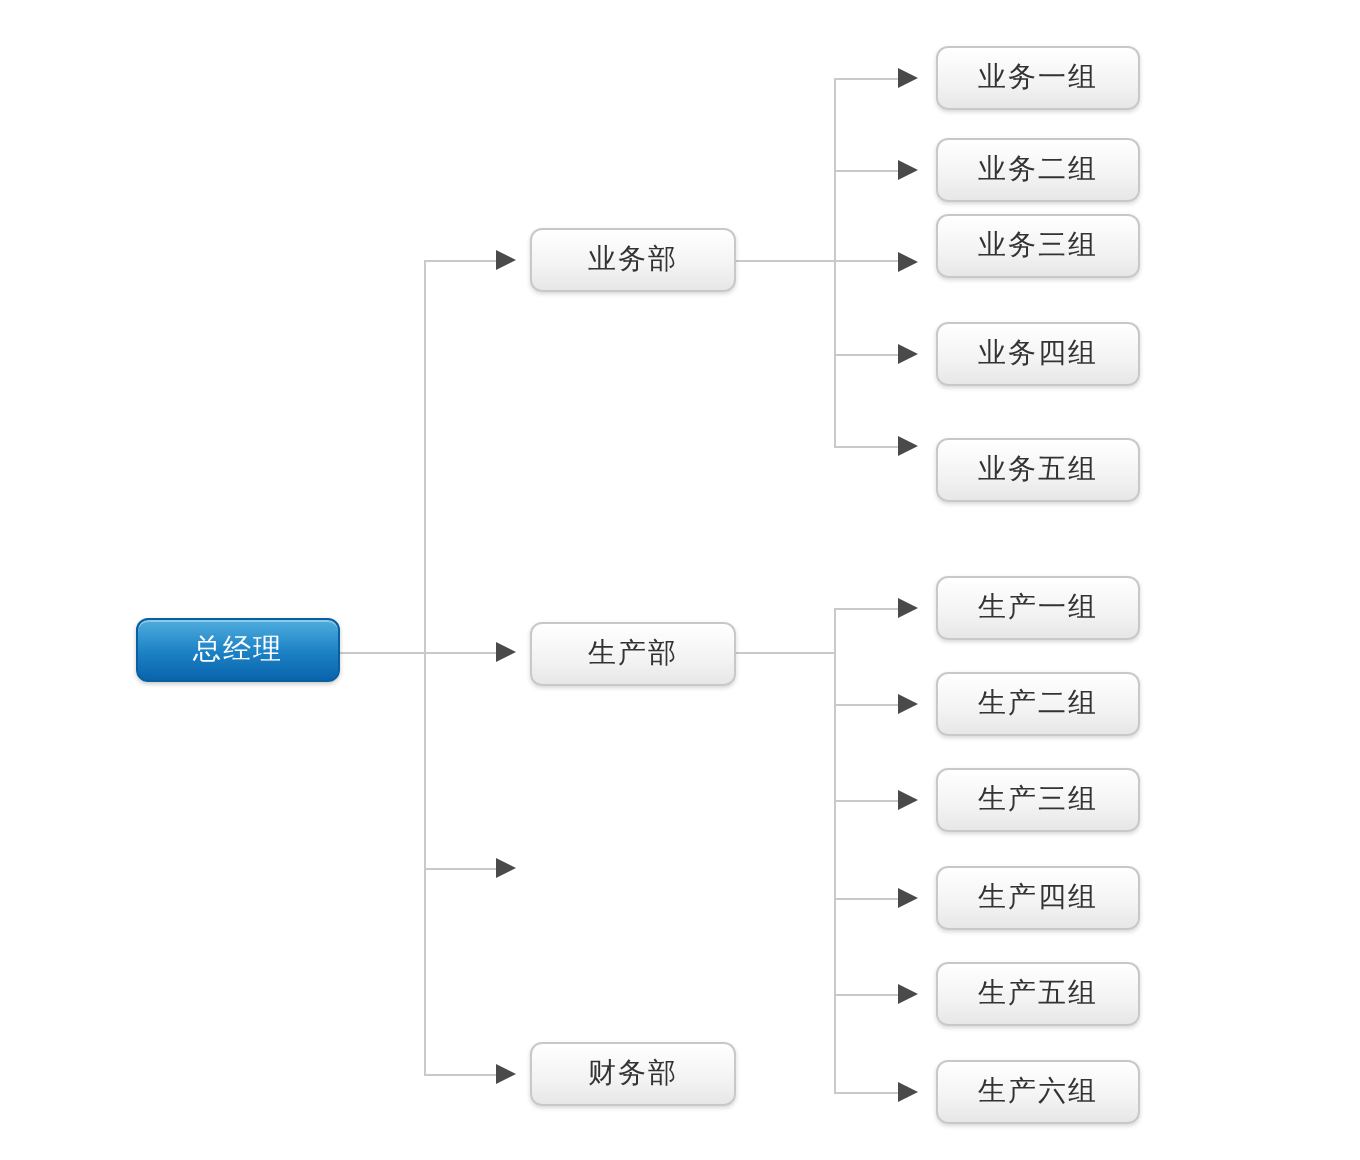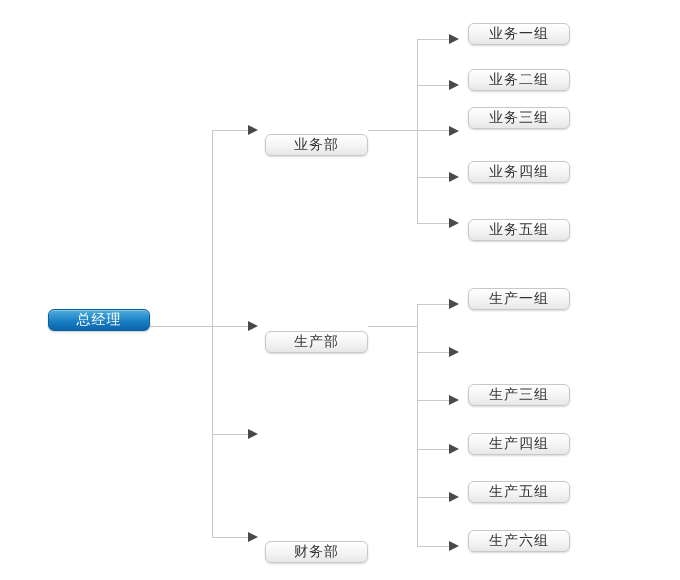--- a/index.html
+++ b/index.html
@@ -11,36 +11,37 @@
   }
   .hline { position:absolute; height:1px; background:var(--line,#c9c9c9); }
   .vline { position:absolute; width:1px;  background:var(--line,#c9c9c9); }
   .arrow {
     position:absolute; width:0; height:0;
     border-top:5px solid transparent;
     border-bottom:5px solid transparent;
     border-left:10px solid var(--arrow,#4a4a4a);
   }
   .node {
-    position:absolute; width:102px; height:22px;
+    position:absolute; width:102px; height:32px;
     border:1px solid var(--node-border,#c8c8c8);
     border-radius:6px;
     background:linear-gradient(180deg, var(--node-top,#ffffff) 0%, #f4f4f4 55%, var(--node-bottom,#e7e7e7) 100%);
     color:var(--node-text,#333333);
     display:flex; align-items:center; justify-content:center;
     font-size:14px; letter-spacing:1px;
     box-shadow:0 1px 2px rgba(0,0,0,.16);
     cursor:pointer;
   }
-  .node.dept { width:103px;margin-top:20px; }
+  .node.dept { width:103px; }
   .node.root {
     background:linear-gradient(180deg, var(--root-top,#4fadde) 0%, var(--root-mid,#1b80c4) 55%, var(--root-bottom,#0a64ab) 100%);
     border-color:var(--root-border,#0a5f9f);
     color:var(--root-text,#ffffff);
     box-shadow:inset 0 1px 0 rgba(255,255,255,.35), 0 1px 2px rgba(0,0,0,.22);
+    margin-left:20px;
   }
 </style>
 </head>
 <body>
 
 <div class="canvas">
 
   <div class="hline" style="left:150px;top:326px;width:98px"></div>
   <div class="vline" style="left:212px;top:130px;height:408px"></div>
   <div class="hline" style="left:212px;top:130px;width:36px"></div>
@@ -87,18 +88,19 @@
   <div class="node dept" style="left:265px;top:311px">生产部</div>
   <div class="node dept" style="left:265px;top:521px">财务部</div>
 
   <div class="node" style="left:468px;top:23px">业务一组</div>
   <div class="node" style="left:468px;top:69px">业务二组</div>
   <div class="node" style="left:468px;top:107px">业务三组</div>
   <div class="node" style="left:468px;top:161px">业务四组</div>
   <div class="node" style="left:468px;top:219px">业务五组</div>
 
   <div class="node" style="left:468px;top:288px">生产一组</div>
+  <div class="node" style="left:468px;top:336px">生产二组</div>
   <div class="node" style="left:468px;top:433px">生产四组</div>
   <div class="node" style="left:468px;top:384px">生产三组</div>
   <div class="node" style="left:468px;top:530px">生产六组</div>
   <div class="node" style="left:468px;top:481px">生产五组</div>
 
 </div>
 
 </body></html>

